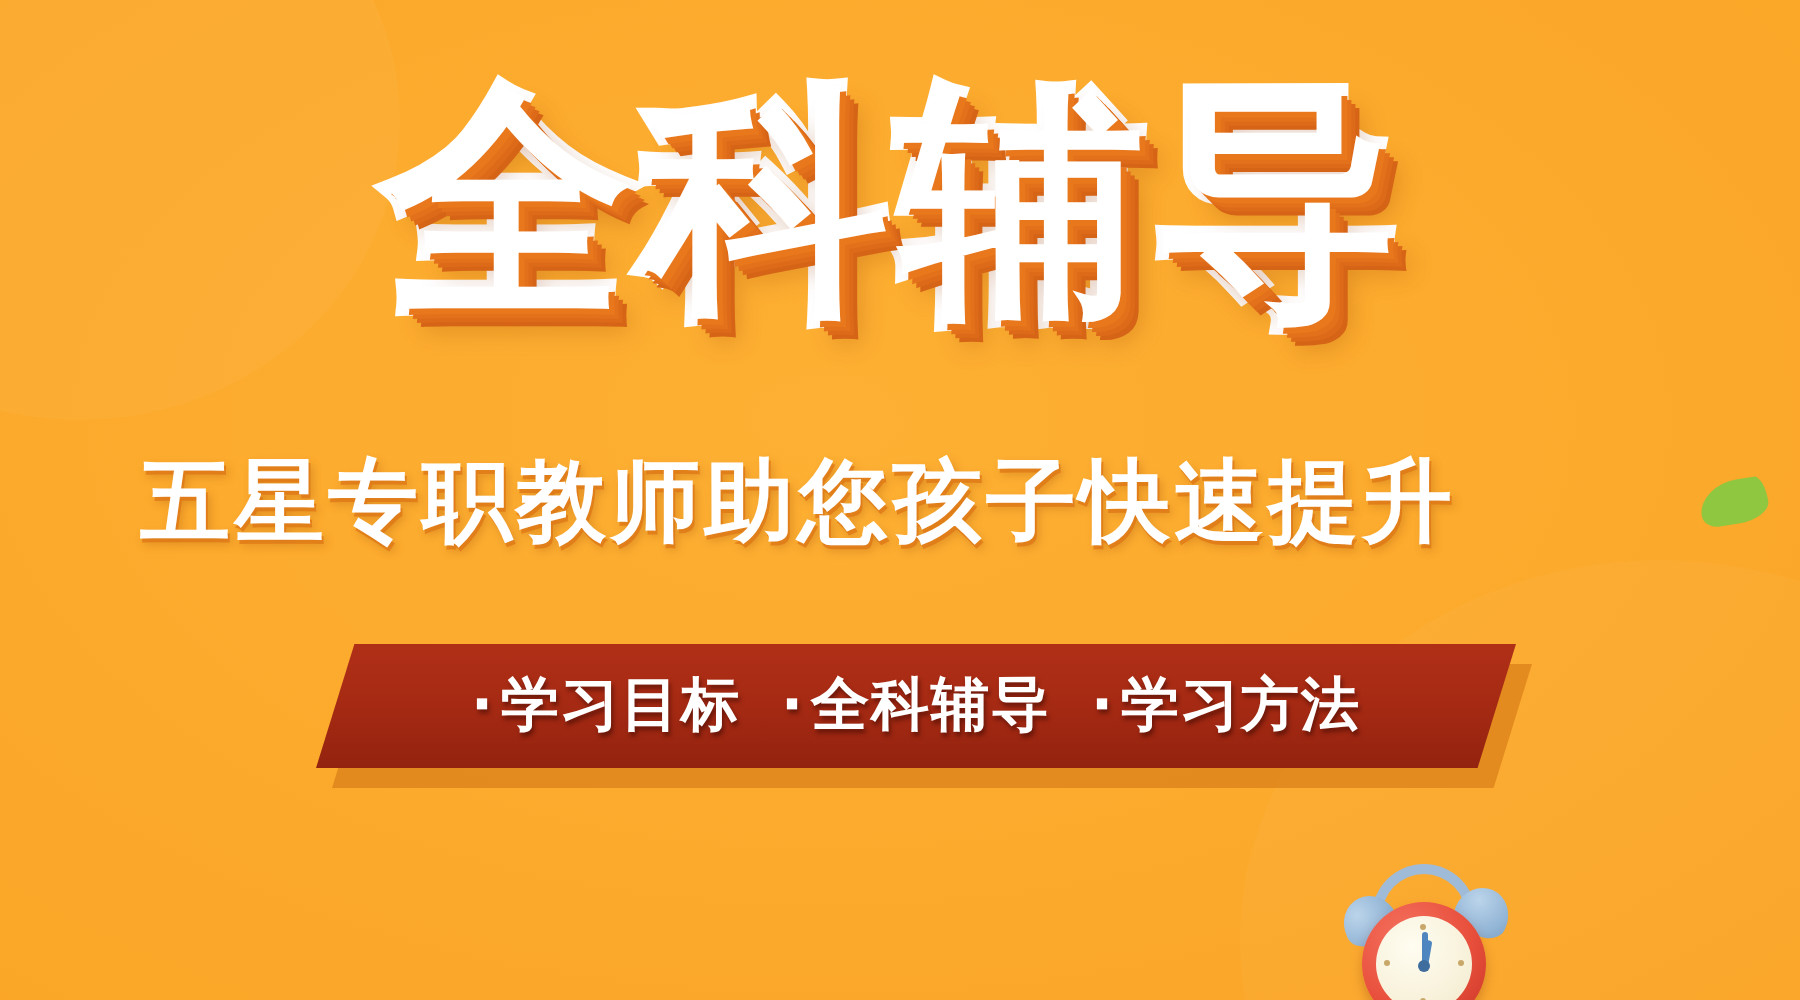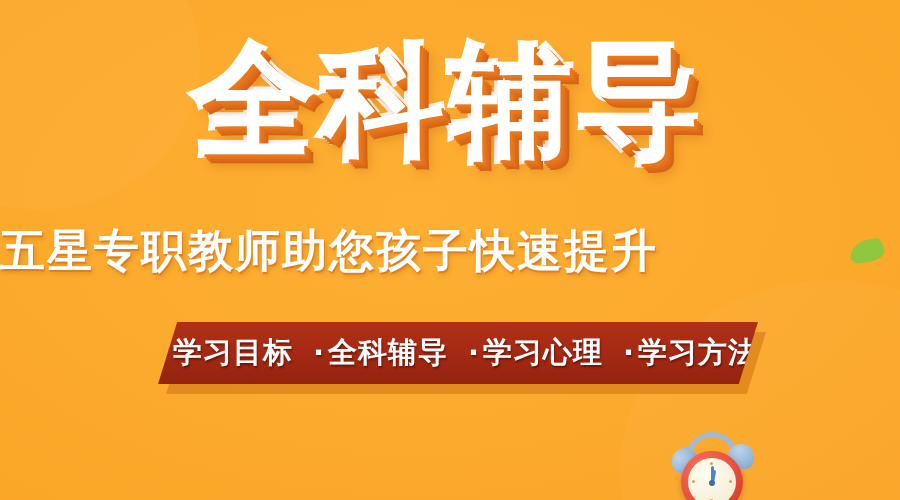--- a/index.html
+++ b/index.html
@@ -77,21 +77,21 @@
        9px  9px 0 #D66417,
       10px 11px 12px rgba(150, 62, 8, 0.28);
   }
 
   
   .subtitle-wrap {
     position: absolute;
     left: 0;
     top: 226px;
     width: 728px;
-    text-align: left;
+    text-align: right;
   }
   .subtitle {
     display: inline-block;
     font-family: "DejaVu Sans", "Liberation Sans", sans-serif;
     font-size: 45px;
     font-weight: bold;
     line-height: 1.1;
     color: #FFFFFF;
     letter-spacing: 2px;
     text-shadow:
@@ -248,21 +248,20 @@
 
   <div class="ribbon-group">
     <div class="ribbon-shadow"></div>
     <div class="ribbon">
       <div class="ribbon-items">
 
         <span class="ribbon-item"><span class="ribbon-dot">·</span><span>学习目标</span></span>
 
         <span class="ribbon-item"><span class="ribbon-dot">·</span><span>全科辅导</span></span>
 
-        <span class="ribbon-item"><span class="ribbon-dot">·</span><span>学习心理</span></span>
 
         <span class="ribbon-item"><span class="ribbon-dot">·</span><span>学习方法</span></span>
 
       </div>
     </div>
   </div>
 
   <div class="clock">
     <div class="clock-handle"></div>
     <div class="bell bell-left"></div>

